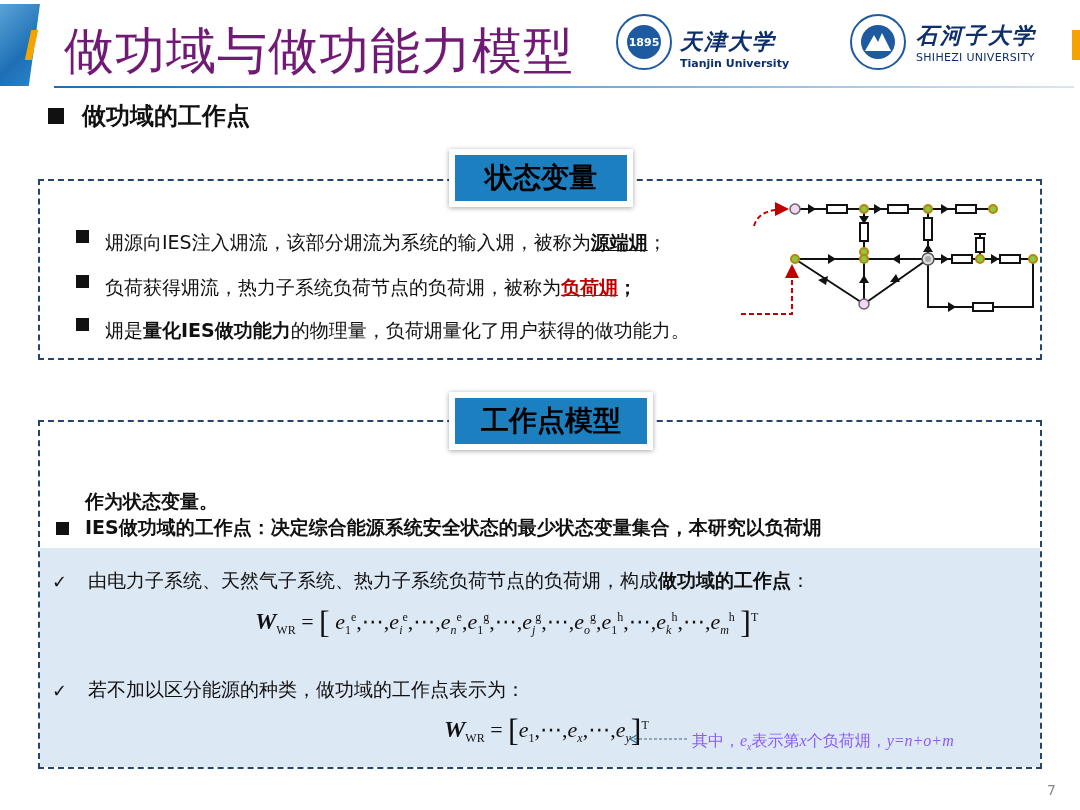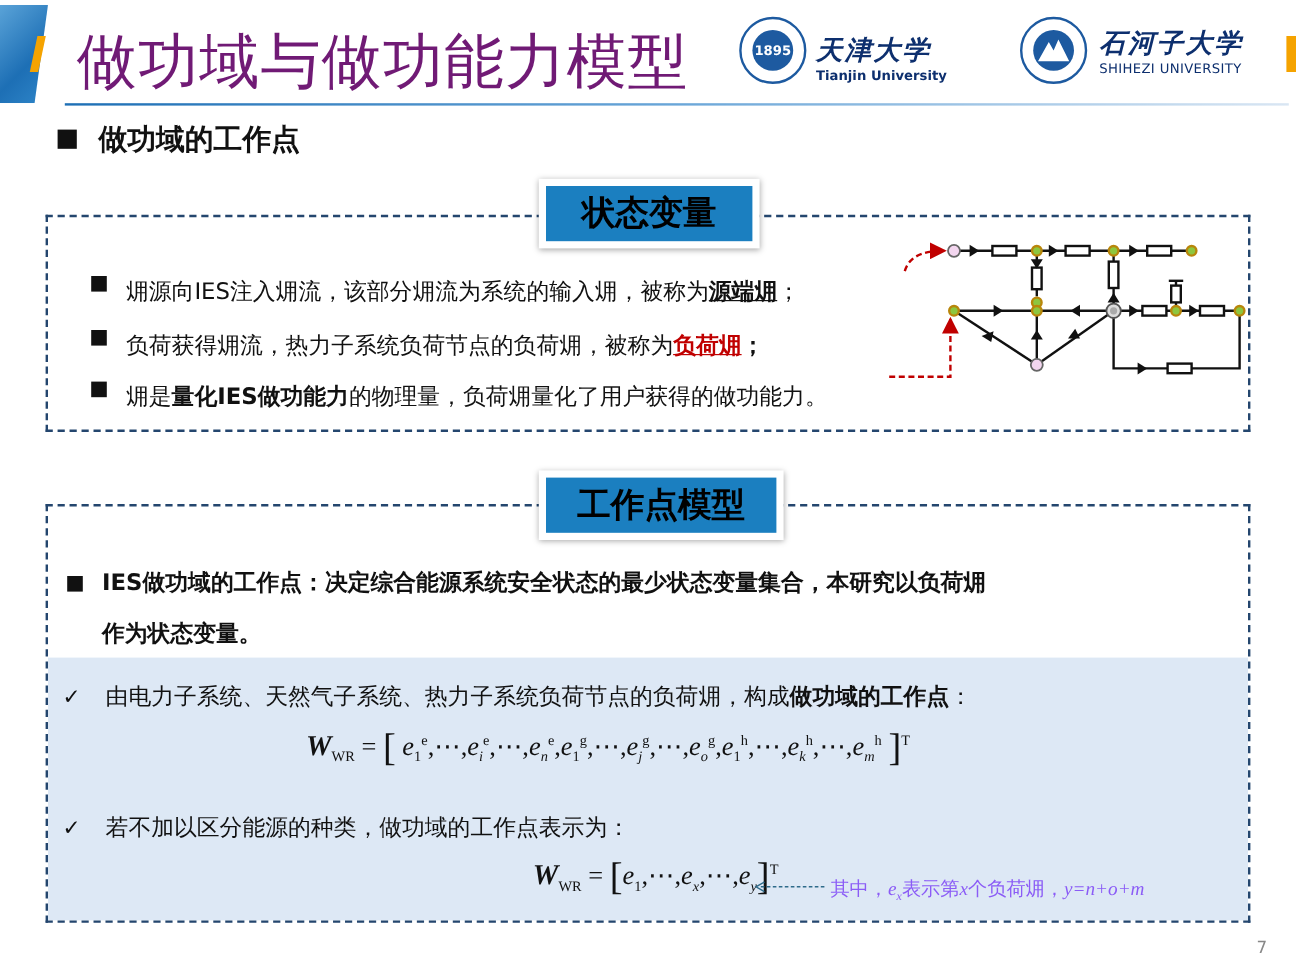--- a/index.html
+++ b/index.html
@@ -227,25 +227,25 @@
   <polyline points="-62,115 -62,124 52,124 52,76" stroke="#c00000" stroke-width="2" stroke-dasharray="5,3" fill="none" marker-end="url(#ahr)"></polyline>
 </svg>
 
 <div class="abs box2-fill"></div>
 <div class="abs box box2"></div>
 <div class="abs tag tag2">
   <div class="tag-inner">工作点模型</div>
 </div>
 
 <div class="abs" style="left:56px; top:473px;">
+  <div class="ies-row" style="margin-left:29px; margin-top:16px;">作为状态变量。</div>
   <div class="ies-row" style="display:flex; align-items:center;">
     <span class="sq" style="width:13px;height:13px;margin-right:16px;"></span>
     <span>IES做功域的工作点：决定综合能源系统安全状态的最少状态变量集合，本研究以负荷㶲</span>
   </div>
-  <div class="ies-row" style="margin-left:29px; margin-top:16px;">作为状态变量。</div>
 </div>
 
 <div class="abs check-row" style="left:52px; top:568px;">
   <span class="check">✓</span>
   <span>由电力子系统、天然气子系统、热力子系统负荷节点的负荷㶲，构成</span>
   <span class="b-strong">做功域的工作点</span>
   <span>：</span>
 </div>
 
 <div class="abs formula" style="left:255px; top:604px;">

